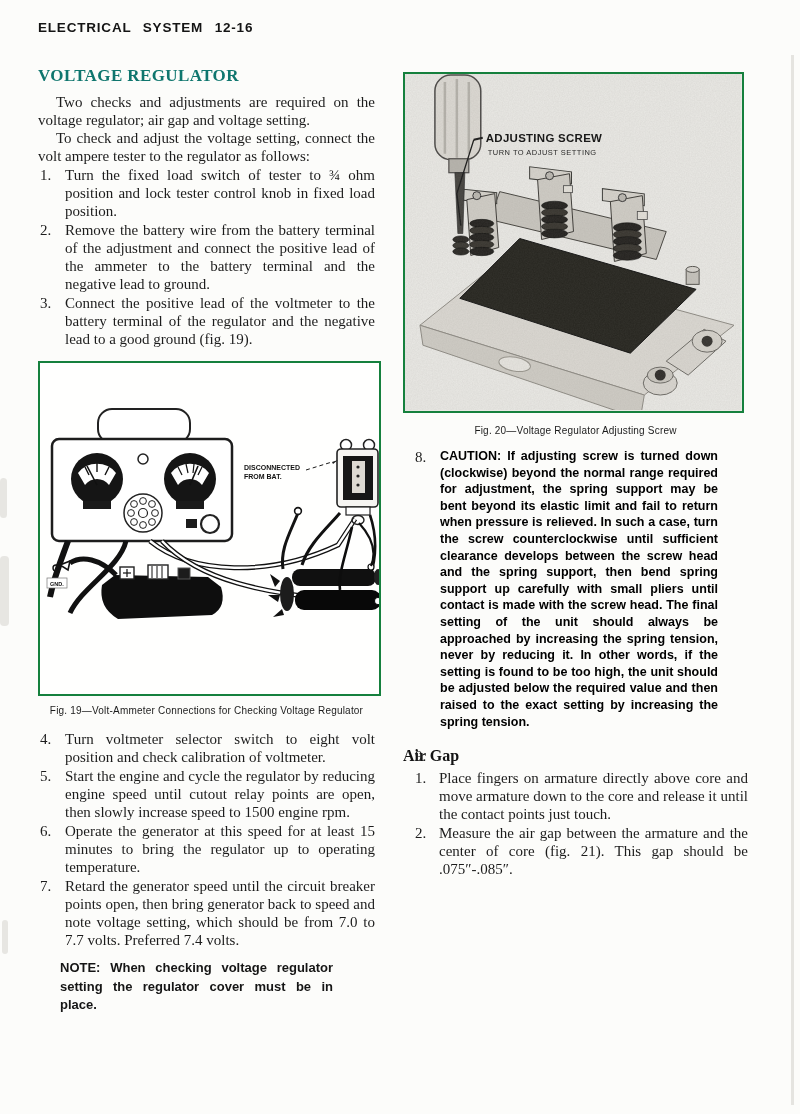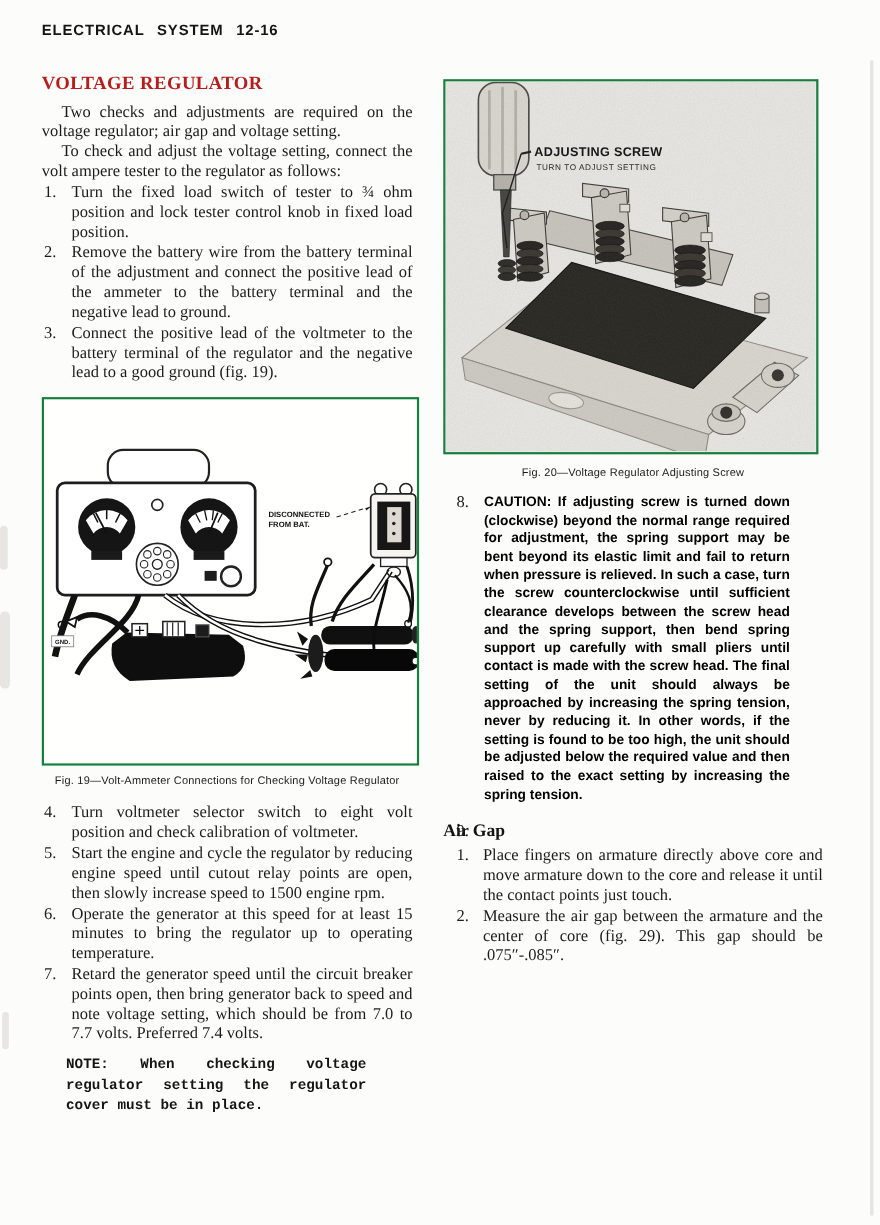--- a/index.html
+++ b/index.html
@@ -4,29 +4,29 @@
 <style>
   html,body{margin:0;padding:0;}
   body{background:#ffffff;}
   .page{position:relative;width:800px;height:1114px;background:#fcfcfa;overflow:hidden;
         font-family:"Liberation Serif", serif;color:#1c1c1c;}
   .hdr{position:absolute;left:38px;top:20px;font-family:"Liberation Sans",sans-serif;
        font-weight:bold;font-size:13.5px;letter-spacing:.8px;word-spacing:7px;color:#141414;}
   .col{position:absolute;}
   .col-left{left:38px;top:66px;width:337px;}
   .col-right{left:403px;top:72px;width:345px;}
-  .sect-h{font-size:17px;font-weight:bold;letter-spacing:.4px;margin:0 0 7px 0;color:#b91c1c;}
+  .sect-h{font-size:17px;font-weight:bold;letter-spacing:.4px;margin:0 0 7px 0;color:#0f766e;}
   .sub-h{font-size:16px;font-weight:bold;margin:12px 0 4px 0;color:#131313;}
   .para{font-size:15px;line-height:18px;text-align:justify;margin:0;text-indent:18px;}
   .step{position:relative;font-size:15px;line-height:18px;text-align:justify;margin-top:1px;}
   .col-left .step{padding-left:27px;}
   .col-left .step .num{position:absolute;left:2px;top:0;}
   .col-right .step{padding-left:36px;}
   .col-right .step .num{position:absolute;left:12px;top:0;}
-  .note{font-family:Liberation Mono, monospace;font-weight:bold;font-size:13px;line-height:18.5px;
+  .note{font-family:Liberation Sans, sans-serif;font-weight:bold;font-size:13px;line-height:18.5px;
         text-align:justify;margin:10px 42px 0 22px;color:#151515;}
   .caution{font-family:"Liberation Sans",sans-serif;font-weight:bold;font-size:12.5px;line-height:16.6px;
         text-align:justify;margin:9px 30px 17px 37px;color:#000000;}
   .figbox{box-sizing:border-box;background:#fffffe;border:2px solid #15803d;}
   .fig19{width:343px;height:335px;margin-top:13px;}
   .fig20{width:341px;height:341px;border-width:2.5px;background:#e9e8e4;}
   .figcap{font-family:"Liberation Sans",sans-serif;font-weight:normal;font-size:10px;
           letter-spacing:.2px;text-align:center;margin-top:9px;color:#1b1b1b;}
   .mt14{margin-top:14px;}
   .mt12{margin-top:12px;}
@@ -286,21 +286,21 @@
     </div>
 
     <h3 class="sub-h">Air Gap</h3>
 
     <div class="step">
       <span class="num">1.</span>
       <span>Place fingers on armature directly above core and move armature down to the core and release it until the contact points just touch.</span>
     </div>
     <div class="step">
       <span class="num">2.</span>
-      <span>Measure the air gap between the armature and the center of core (fig. 29). This gap should be .075″-.085″.</span>
+      <span>Measure the air gap between the armature and the center of core (fig. 21). This gap should be .075″-.085″.</span>
     </div>
   </div>
 
   <div class="edge-line"></div>
   <div class="smudge" style="left:0;top:478px;width:7px;height:40px;"></div>
   <div class="smudge" style="left:0;top:556px;width:9px;height:70px;"></div>
   <div class="smudge" style="left:2px;top:920px;width:6px;height:34px;"></div>
 </div>
 
 </body></html>

